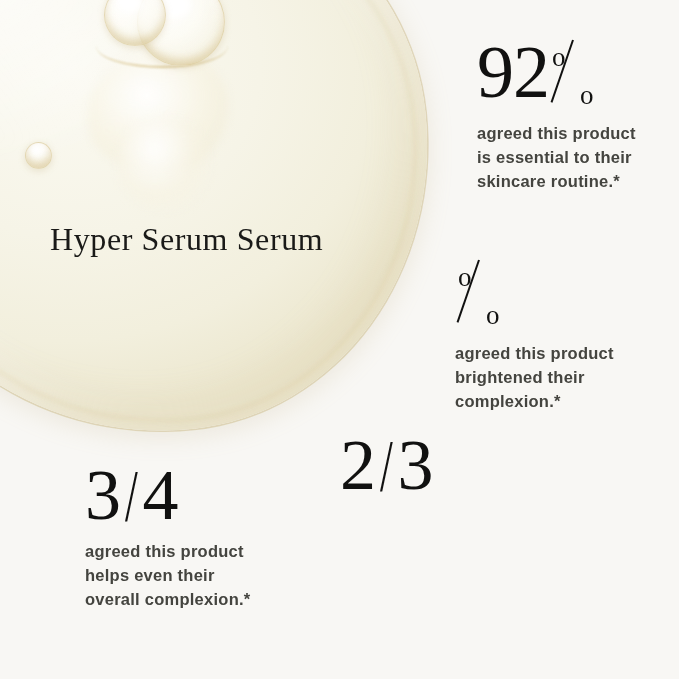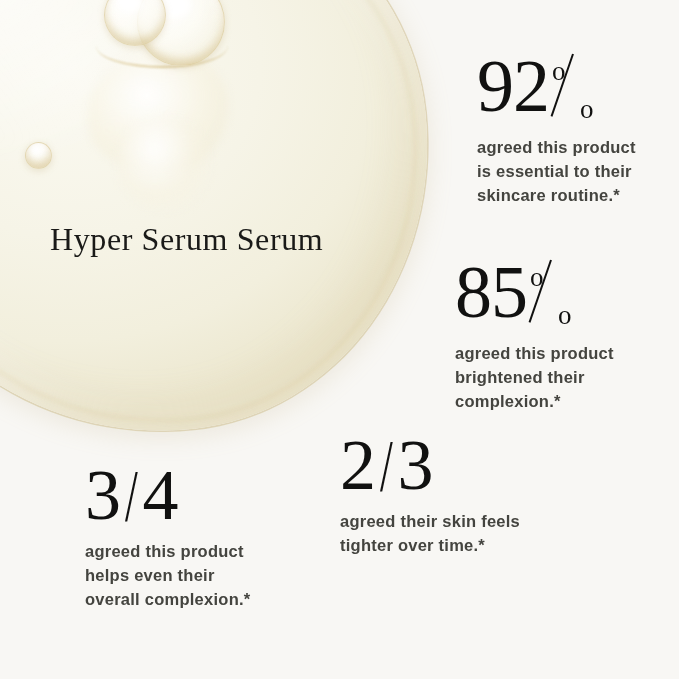--- a/index.html
+++ b/index.html
@@ -156,21 +156,21 @@
     font-size:16.5px;
     font-weight:700;
     letter-spacing:0.25px;
     line-height:1.46;
     color:#44443f;
     margin-top:9px;
     white-space:pre-line;
   }
 
   
-  #stat-92 { left:477px; top:38px;margin-top:14px;  }
+  #stat-92 { left:477px; top:38px;  }
   #stat-85 { left:455px; top:258px; }
   #stat-23 { left:340px; top:432px; }
   #stat-34 { left:85px;  top:462px; }
 
   #stat-23 .stat-figure .num,
   #stat-34 .stat-figure .num { font-size:72px; }
 
   .frac-slash {
     display:inline-block;
     font-size:74px;
@@ -219,40 +219,37 @@
         <span class="o-bot">o</span>
       </span>
     </div>
     <div class="stat-caption">agreed this product
 is essential to their
 skincare routine.*</div>
   </div>
 
   <div class="stat-block" id="stat-85">
     <div class="stat-figure">
-      <span class="num">85</span>
       <span class="pct">
         <span class="o-top">o</span>
         <span class="slash"></span>
         <span class="o-bot">o</span>
       </span>
     </div>
     <div class="stat-caption">agreed this product
 brightened their
 complexion.*</div>
   </div>
 
   <div class="stat-block" id="stat-23">
     <div class="stat-figure">
       <span class="num">2</span>
       <span class="frac-slash">/</span>
       <span class="num">3</span>
     </div>
-    <div class="stat-caption">agreed their skin feels
-tighter over time.*</div>
   </div>
 
   <div class="stat-block" id="stat-34">
     <div class="stat-figure">
       <span class="num">3</span>
       <span class="frac-slash">/</span>
       <span class="num">4</span>
     </div>
     <div class="stat-caption">agreed this product
 helps even their

